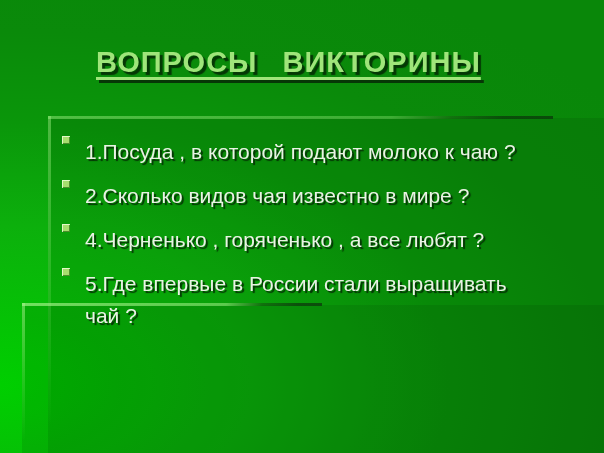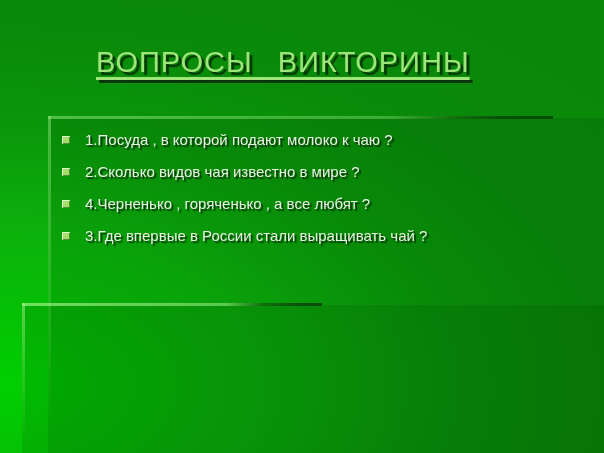--- a/index.html
+++ b/index.html
@@ -48,21 +48,21 @@
   .bevel-v2 {
     position: absolute; left: 22px; top: 303px; width: 3px; bottom: 0;
     background: linear-gradient(to bottom,
       rgba(165,242,138,0.55) 0%, rgba(165,242,138,0.20) 55%, rgba(165,242,138,0) 92%);
   }
 
   .title {
     position: absolute;
     left: 96px; top: 46px;
     font-size: 29px;
-    font-weight: normal;
+    font-weight: bold;
     letter-spacing: 1px;
     word-spacing: 16px;
     color: #9fe57a;
     text-decoration: underline;
     text-decoration-thickness: 3px;
     text-underline-offset: 5px;
     text-shadow: 3px 3px 1px rgba(5, 48, 5, 0.92);
     white-space: nowrap;
   }
 
@@ -78,24 +78,25 @@
   .q-bullet {
     flex: none;
     width: 8px; height: 8px;
     margin: 12px 15px 0 4px;
     background: #a6de6e;
     box-shadow: inset 1px 1px 0 rgba(236,255,214,0.85),
                 inset -1px -1px 0 rgba(45,115,25,0.75);
   }
   .q-text {
     width: 465px;
-    font-size: 15px;
+    font-size: 21px;
     line-height: 32px;
     color: #eaf2e5;
     text-shadow: 2px 2px 1px rgba(4, 42, 4, 0.9);
+    margin-top: 12px;
   }
 </style>
 </head>
 <body>
 
 <div class="stage">
 
   <div class="panel-back"></div>
   <div class="panel-main"></div>
 
@@ -114,17 +115,17 @@
     <div class="q-row">
       <span class="q-bullet"></span>
       <div class="q-text">2.Сколько видов чая известно в мире ?</div>
     </div>
     <div class="q-row">
       <span class="q-bullet"></span>
       <div class="q-text">4.Черненько , горяченько , а все любят ?</div>
     </div>
     <div class="q-row">
       <span class="q-bullet"></span>
-      <div class="q-text">3.Где впервые в России стали выращивать чай ?</div>
+      <div class="q-text">5.Где впервые в России стали выращивать чай ?</div>
     </div>
   </div>
 
 </div>
 
 </body></html>

